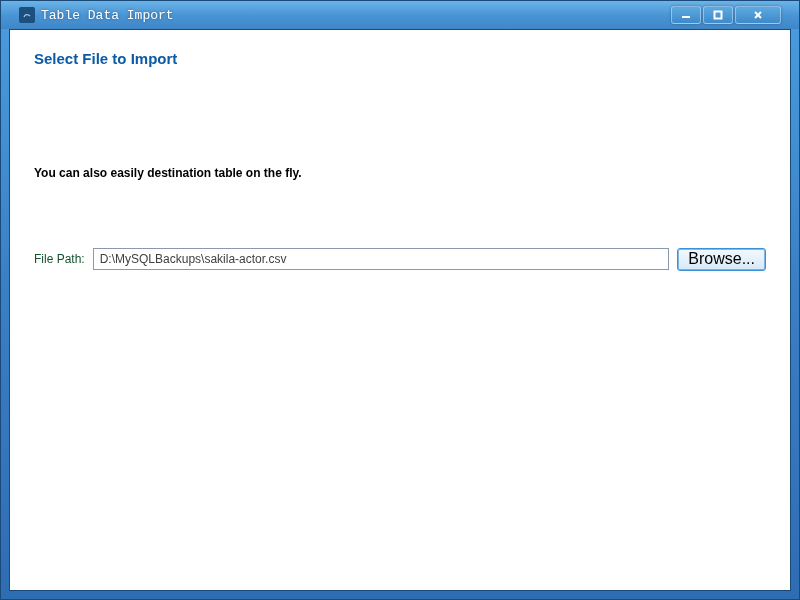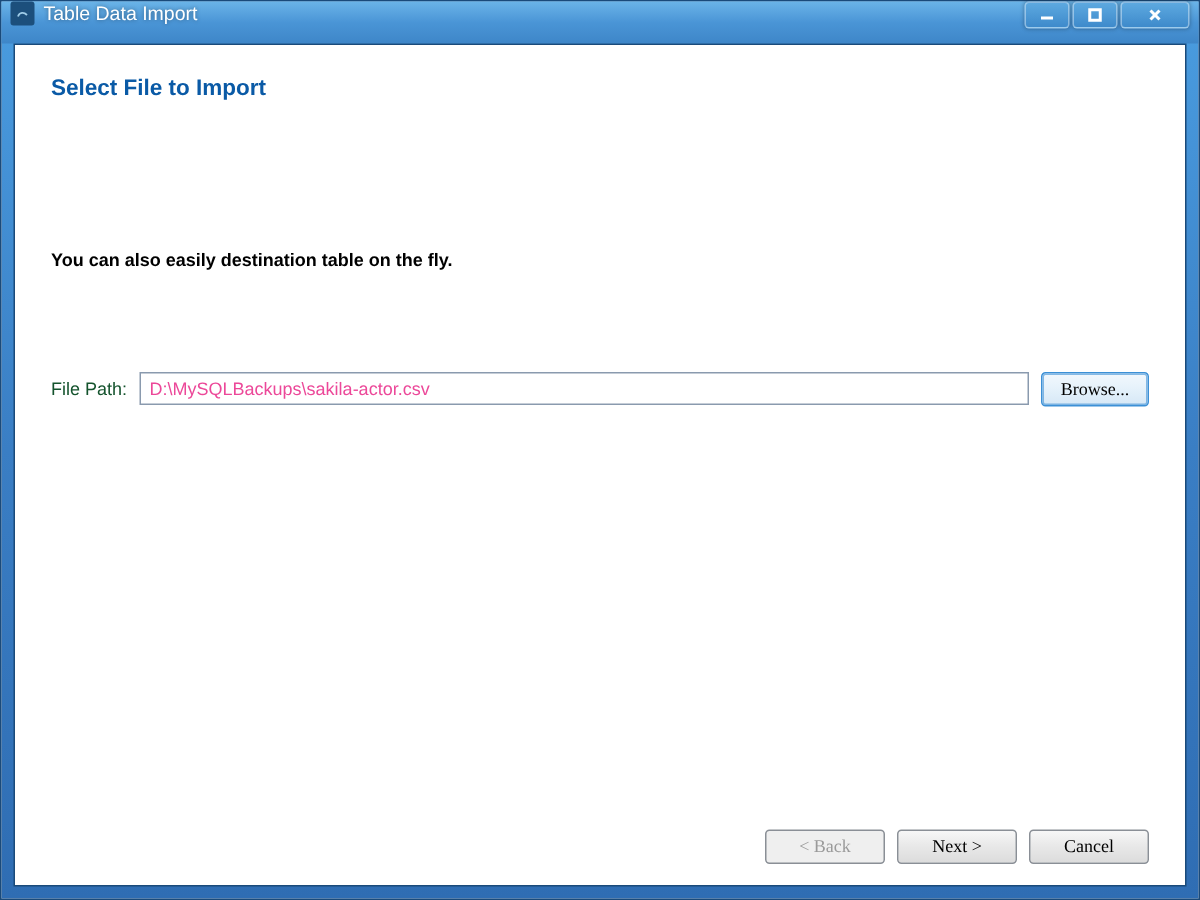--- a/index.html
+++ b/index.html
@@ -12,22 +12,24 @@
       padding: 0;
       position: relative;
       border: 1px solid #1a4a7a;
     }
     
     
     .titlebar {
       height: 28px;
       background: linear-gradient(to bottom, #6ab4e8 0%, #4a95d6 50%, #3e86c8 100%);
       display: flex;
-      padding: 0 6px;
+      align-items: center;
+      padding: 0 18px;
       position: relative;
+      font-family: Liberation Mono, monospace;
     }
     .titlebar .app-icon {
       width: 16px; height: 16px;
       background: #1c4f7c;
       border-radius: 2px;
       margin-right: 6px;
       display: flex; align-items: center; justify-content: center;
       color: #9fcce8; font-size: 10px;
     }
     .titlebar .title {
@@ -97,30 +99,30 @@
       white-space: nowrap;
     }
     .path-input {
       flex: 1;
       height: 22px;
       border: 1px solid #8a9aae;
       border-radius: 0;
       padding: 2px 6px;
       font-size: 12px;
       font-family: inherit;
-      color: #ec4899;
+      color: #404040;
       background: #fff;
     }
     
     .btn {
       min-width: 72px;
       height: 23px;
       padding: 0 10px;
-      font-size: 12px;
-      font-family: Liberation Serif, serif;
+      font-size: 16px;
+      font-family: Liberation Sans, sans-serif;
       color: #000;
       background: linear-gradient(to bottom, #f7f7f7 0%, #e9e9e9 45%, #dcdcdc 100%);
       border: 1px solid #8a8f96;
       border-radius: 3px;
       cursor: pointer;
     }
     .btn.highlight {
       border: 1px solid #3c90d6;
       box-shadow: 0 0 0 1px rgba(60,144,214,0.6) inset;
       background: linear-gradient(to bottom, #f2f8fd 0%, #e6f2fb 45%, #d6e8f6 100%);
@@ -181,20 +183,15 @@
       </div>
 
       <div class="row">
         <span class="label">File Path:</span>
         <input class="path-input" type="text" value="D:\MySQLBackups\sakila-actor.csv" style="">
         <button class="btn highlight">Browse...</button>
       </div>
 
       <div class="spacer"></div>
 
-      <div class="footer">
-        <button class="btn disabled" disabled="">&lt; Back</button>
-        <button class="btn">Next &gt;</button>
-        <button class="btn">Cancel</button>
-      </div>
     </div>
   </div>
 </div>
 
 </body></html>

